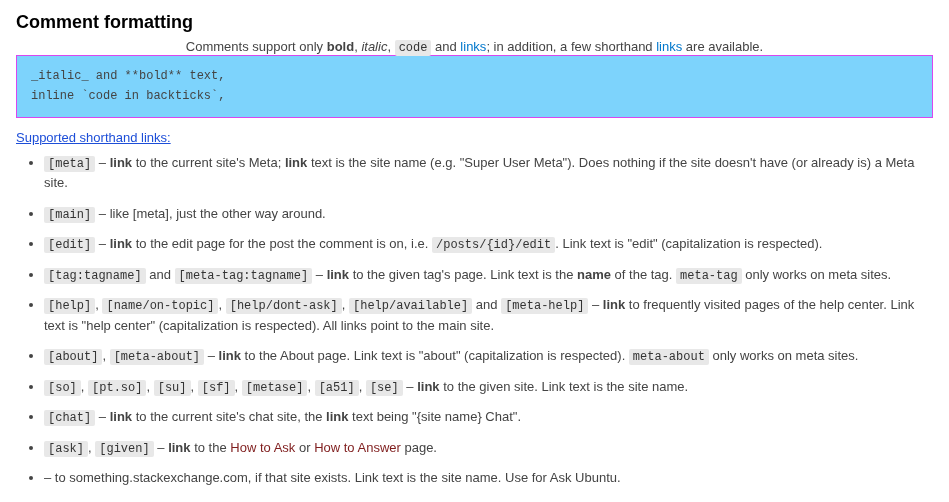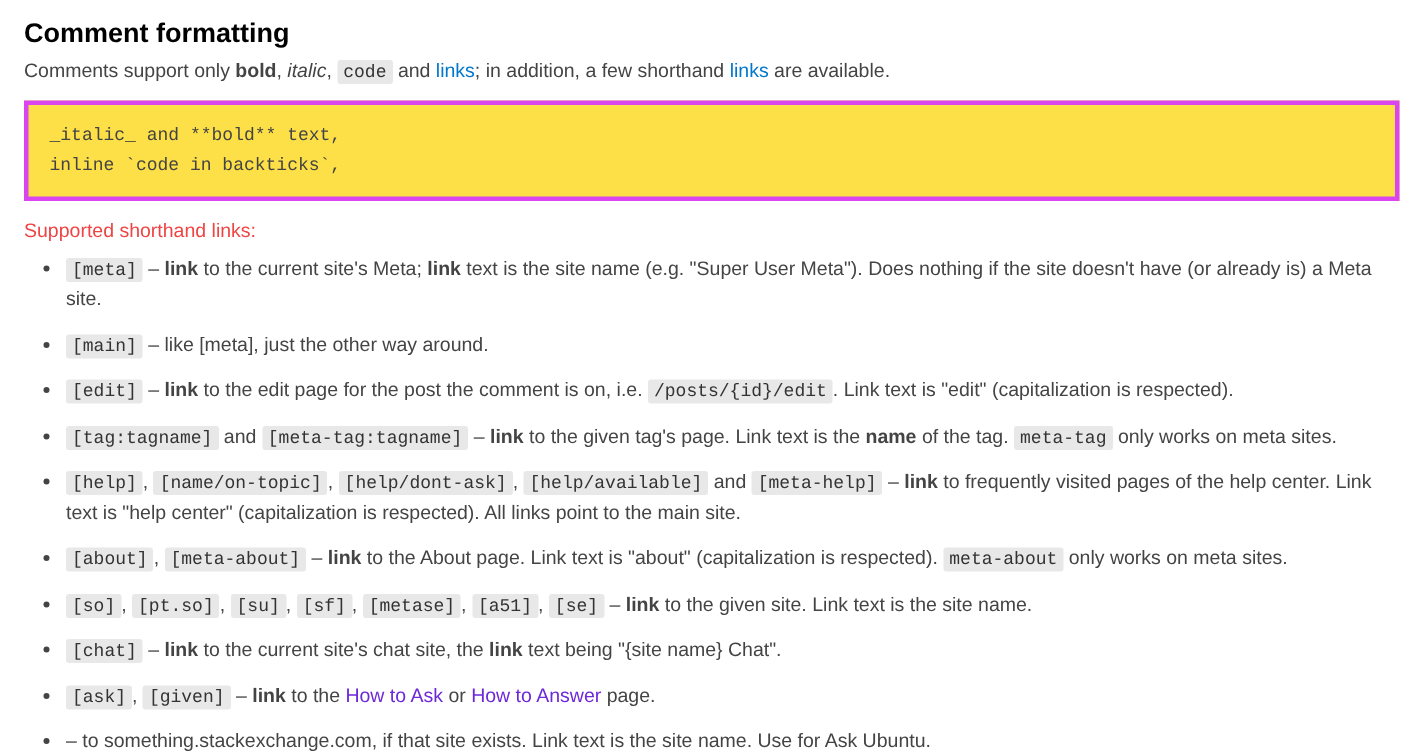--- a/index.html
+++ b/index.html
@@ -13,57 +13,59 @@
     }
     h1 {
       font-size: 18px;
       font-weight: bold;
       color: #000;
       margin-bottom: 6px;
     }
     .intro-text {
       font-size: 13px;
       color: #444;
-      margin-bottom: 12px;
+      margin-bottom: 0;
+      text-align: center;
     }
     .intro-text a { color: #0077cc; text-decoration: none; }
     .code-block {
-      background-color: #fde047;
-      border: 3px solid #d946ef;
+      background-color: #7dd3fc;
+      border: 1px solid #d946ef;
       padding: 10px 14px;
       font-family: "Courier New", Courier, monospace;
       font-size: 12px;
       color: #444;
       margin-bottom: 12px;
       line-height: 1.7;
     }
     .supported-label {
       font-size: 13px;
-      color: #ef4444;
+      color: #1d4ed8;
       margin-bottom: 8px;
+      text-decoration: underline;
     }
     ul.shorthand-list {
       list-style: disc;
       padding-left: 28px;
     }
     ul.shorthand-list li {
       margin-bottom: 10px;
       line-height: 1.55;
       color: #444;
     }
     code, .inline-code {
       background-color: #e8e8e8;
       font-family: "Courier New", Courier, monospace;
       font-size: 12px;
       padding: 1px 4px;
       border-radius: 2px;
       color: #333;
     }
     a { color: #0077cc; text-decoration: none; }
-    .teal-link { color: #6d28d9; }
+    .teal-link { color: #7f1d1d; }
     strong { font-weight: bold; }
   </style>
 </head>
 <body>
 
 <h1>Comment formatting</h1>
 
 <p class="intro-text">
   Comments support only <strong>bold</strong>, <em>italic</em>, <code>code</code> and <a href="#">links</a>; in addition, a few shorthand <a href="#">links</a> are available.
 </p>

